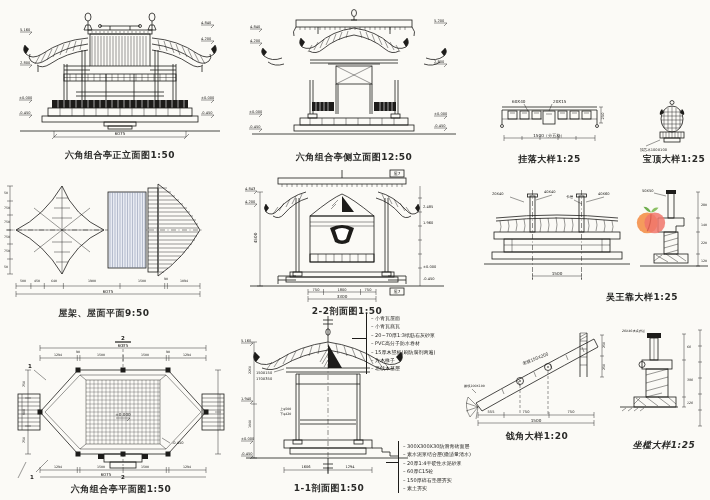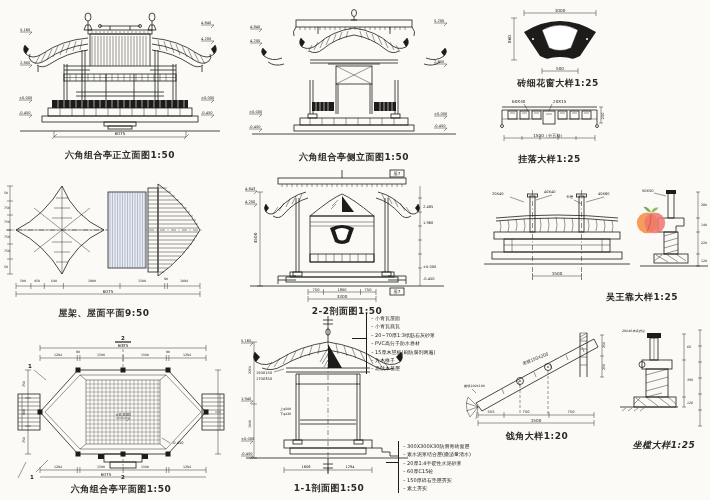--- a/index.html
+++ b/index.html
@@ -135,38 +135,23 @@
         <text class="t35" x="186" y="18">5.200</text>
           <path class="lt" d="M186 19h13l-3 3"></path>
         <text class="t35" x="186" y="59">2.800</text>
           <path class="lt" d="M186 60h13l-3 3"></path>
         <text class="t35" x="186" y="111">±0.000</text>
           <path class="lt" d="M186 112h13l-3 3"></path>
         <text class="t35" x="186" y="123">-0.450</text>
           <path class="lt" d="M186 124h13l-3 3"></path>
       </g>
     </svg>
-    <div class="cap">六角组合亭侧立面图1:50</div>
-  </div>
-
-  <div class="dwg" style="left:498px;top:6px;width:120px;height:84px;">
-    <svg viewBox="0 0 120 68" width="120" height="68">
-      <path class="fil" d="M26 26 Q62 4 98 26 L82 50 Q62 60 42 50 Z"></path>
-      <ellipse cx="62" cy="62" rx="22" ry="11" fill="#fbfaf6"></ellipse>
-      <path d="M44 24 Q62 14 80 24 L73 42 Q62 47 51 42 Z" fill="#ffffff" stroke="#1d1c1a" stroke-width=".6"></path>
-      <path class="wt" d="M46 24l3 3M78 24l-3 3M52 41l2 -3M72 41l-2 -3"></path>
-      <circle cx="35" cy="33" r="1" fill="#ffffff"></circle>
-        <circle cx="89" cy="33" r="1" fill="#ffffff"></circle>
-      <path class="lt" d="M26 7H98M26 4v6M98 4v6M16 12V54M13 12h6M13 54h6M44 65H80M44 62v6M80 62v6"></path>
-      <text class="t4 mid" x="62" y="6">1000</text>
-      <text class="t4 mid" x="13" y="33" transform="rotate(-90 13 33)">860</text>
-      <text class="t4 mid" x="62" y="63.5">500</text>
-    </svg>
-    <div class="cap">砖细花窗大样1:25</div>
-  </div>
+    <div class="cap">六角组合亭侧立面图12:50</div>
+  </div>
+
 
   <div class="dwg" style="left:492px;top:96px;width:115px;height:70px;">
     <svg viewBox="0 0 115 58" width="115" height="58">
       <path class="ln" d="M10 11H105M10 14H105"></path>
       <rect class="ln" x="16" y="15" width="9" height="8"></rect>
         <rect class="ln" x="28" y="15" width="9" height="8"></rect>
       <rect class="ln" x="40" y="15" width="9" height="8"></rect>
         <rect class="ln" x="51" y="15" width="12" height="13"></rect>
       <rect class="ln" x="66" y="15" width="9" height="8"></rect>
         <rect class="ln" x="78" y="15" width="9" height="8"></rect>
@@ -179,20 +164,34 @@
       <text class="t4" x="20" y="7">60X40</text>
       <text class="t4" x="61" y="7">20X15</text>
       <path class="lt" d="M12 42H103M12 39v6M103 39v6M30 40v4M48 40v4M66 40v4M84 40v4"></path>
       <text class="t4 mid" x="57" y="40.5">1500（分五格）</text>
       <path class="lt" d="M109 11V27M107 11h4M107 27h4"></path>
       <text class="t35 mid" x="112" y="20" transform="rotate(-90 112 20)">250</text>
     </svg>
     <div class="cap">挂落大样1:25</div>
   </div>
 
+  <div class="dwg" style="left:638px;top:96px;width:72px;height:70px;">
+    <svg viewBox="0 0 68 58" width="68" height="58">
+      <circle class="ln" cx="34" cy="6.5" r="2"></circle>
+      <ellipse class="ln" cx="34" cy="23" rx="11" ry="13"></ellipse>
+      <path class="lt" d="M26 14V32M30 12V34M34 10V36M38 12V34M42 14V32M24 16H44M23.5 20H44.5M23 24H45M24 28H44M26 32H42"></path>
+      <path class="fil" d="M24 13q-3 3 -2 6l4 -2z M44 13q3 3 2 6l-4 -2z"></path>
+      <rect class="ln" x="22" y="36" width="24" height="6"></rect>
+      <path class="lt" d="M25 36v6M28 36v6M31 36v6M34 36v6M37 36v6M40 36v6M43 36v6"></path>
+      <rect class="ln" x="26" y="42" width="16" height="4"></rect>
+      <path class="lt" d="M22 44L8 50"></path>
+      <text class="t35" x="2" y="55">顶芯木100X100</text>
+    </svg>
+    <div class="cap">宝顶大样1:25</div>
+  </div>
 
   <div class="dwg" style="left:4px;top:168px;width:200px;height:152px;">
     <svg viewBox="0 0 200 140" width="200" height="140">
       <path class="dash" d="M2 62H198"></path>
       <path class="ln" d="M12 62 Q40 48 58 18 Q70 48 100 62 Q70 76 58 106 Q40 76 12 62 Z"></path>
       <path class="lt" d="M12 62H100M58 18V106M30 40L86 84M86 40L30 84M52 30h12M50 40h16M48 50h20M48 74h20M50 84h16M52 94h12"></path>
       <rect x="104" y="24" width="38" height="76" fill="#e8ebf2" stroke="#1d1c1a" stroke-width=".8"></rect>
       <path class="hatb" d="M106 24V100M108.5 24V100M111 24V100M113.5 24V100M116 24V100M118.5 24V100M121 24V100M123.5 24V100M126 24V100M128.5 24V100M131 24V100M133.5 24V100M136 24V100M138.5 24V100M141 24V100"></path>
       <rect class="ln" x="144" y="20" width="10" height="84"></rect>
       <path class="lt" d="M144 24H154M144 28H154M144 32H154M144 36H154M144 40H154M144 44H154M144 48H154M144 52H154M144 56H154M144 60H154M144 64H154M144 68H154M144 72H154M144 76H154M144 80H154M144 84H154M144 88H154M144 92H154M144 96H154M144 100H154"></path>

